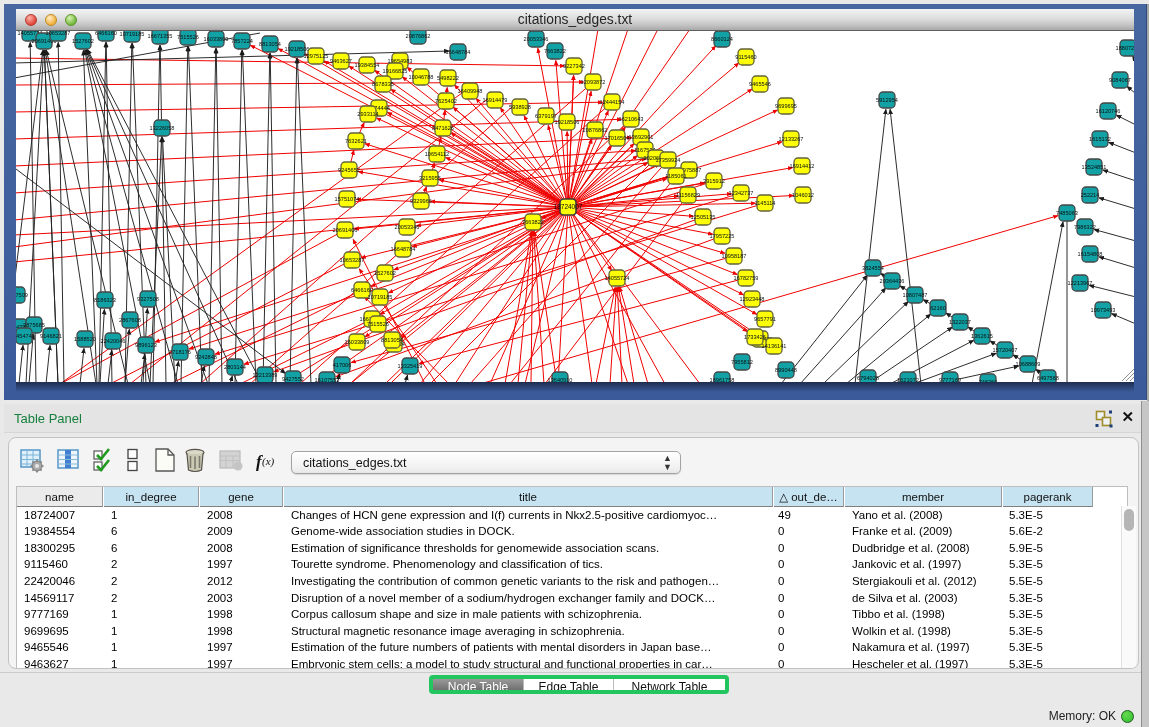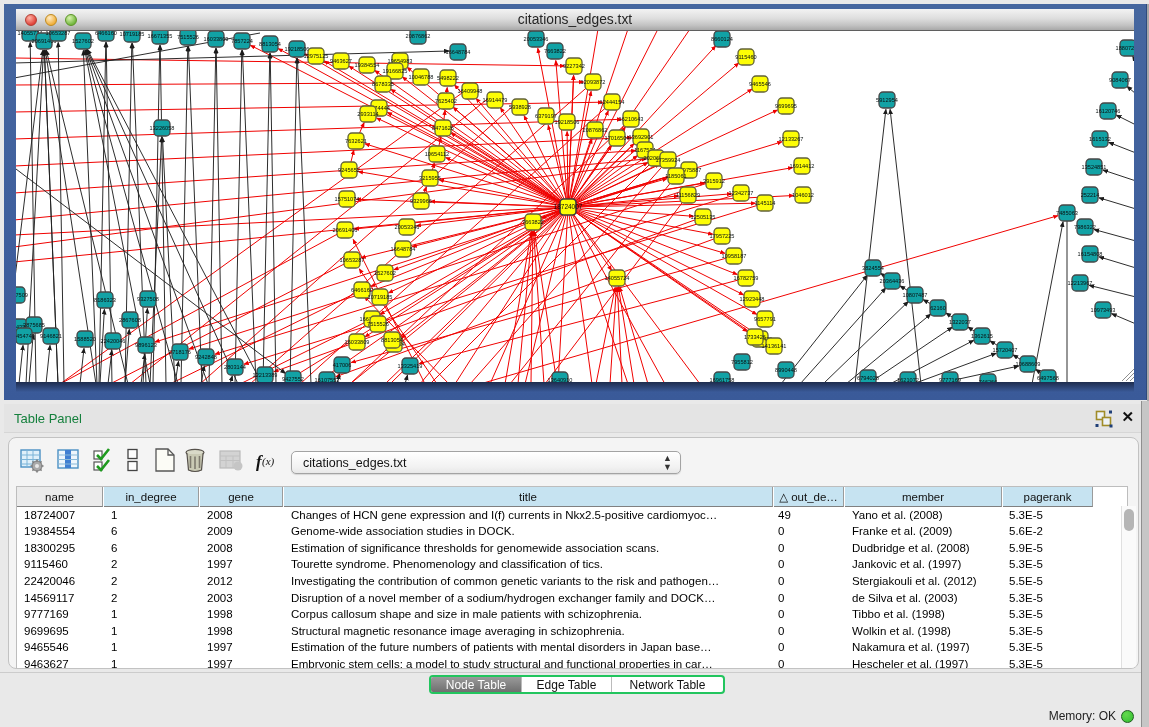--- a/index.html
+++ b/index.html
@@ -16,21 +16,21 @@
 #panel{position:absolute;left:8px;top:437px;width:1131px;height:232px;background:#f4f4f4;border:1px solid #c2c2c2;border-radius:8px;overflow:hidden}
 #combo{position:absolute;left:282px;top:13px;width:390px;height:23px;border:1px solid #a3a3a3;border-radius:5px;background:linear-gradient(180deg,#ffffff,#f2f2f2 70%,#e8e8e8);box-shadow:0 1px 1px rgba(0,0,0,.12)}
 #combo .t{position:absolute;left:11px;top:4px;font-size:12.5px;color:#111}
 #combo .a{position:absolute;right:8px;top:2px;font-size:9px;color:#333;line-height:9px}
 #tablewrap{position:absolute;left:7px;top:48px;width:1112px;height:184px;background:#fff;border:1px solid #bdbdbd;border-bottom:none;overflow:hidden}
 .th{position:absolute;top:0;height:20px;border-right:1px solid #9b9b9b;border-bottom:1px solid #808080;font-size:11.5px;color:#111;text-align:center;line-height:20px}
 .tr{position:absolute;left:0;width:1077px;height:16px}
 .td{position:absolute;top:0;font-size:11.5px;color:#000;white-space:nowrap;overflow:hidden}
 #vsb{position:absolute;right:1px;top:20px;width:15px;height:164px;background:#fafafa;border-left:1px solid #e3e3e3}
 #vsb .th2{position:absolute;left:2px;top:3px;width:10px;height:22px;border-radius:5px;background:#b5b5b5}
-#tabs{position:absolute;left:429px;top:675px;height:19px;border:2px solid #22c55e;border-radius:4px;overflow:hidden;background:#fff}
+#tabs{position:absolute;left:429px;top:675px;height:19px;border:4px solid #22c55e;border-radius:4px;overflow:hidden;background:#fff}
 #tabs .seg{float:left;height:100%;font-size:12px;line-height:17px;text-align:center}
 #memory{position:absolute;right:33px;top:709px;font-size:12px;color:#222}
 #memdot{position:absolute;left:1121px;top:710px;width:13px;height:13px;border-radius:50%;background:radial-gradient(circle at 38% 32%,#64d94e,#2fbe2f);border:1.5px solid #1e5c1e}
 #botline{position:absolute;left:0;top:672px;width:1141px;height:1px;background:#cccccc}
 </style></head><body>
 <div id="frame">
   <div id="titlebar">
     <div class="tl" style="left:9px;background:radial-gradient(circle at 35% 30%,#ffb3a6,#e0443a 70%);border:1px solid #b23c31"></div>
     <div class="tl" style="left:29px;background:radial-gradient(circle at 35% 30%,#ffecc8,#f0b03c 70%);border:1px solid #c08a1e"></div>
     <div class="tl" style="left:49px;background:radial-gradient(circle at 35% 30%,#d8f3ae,#74b840 70%);border:1px solid #5c9427"></div>

